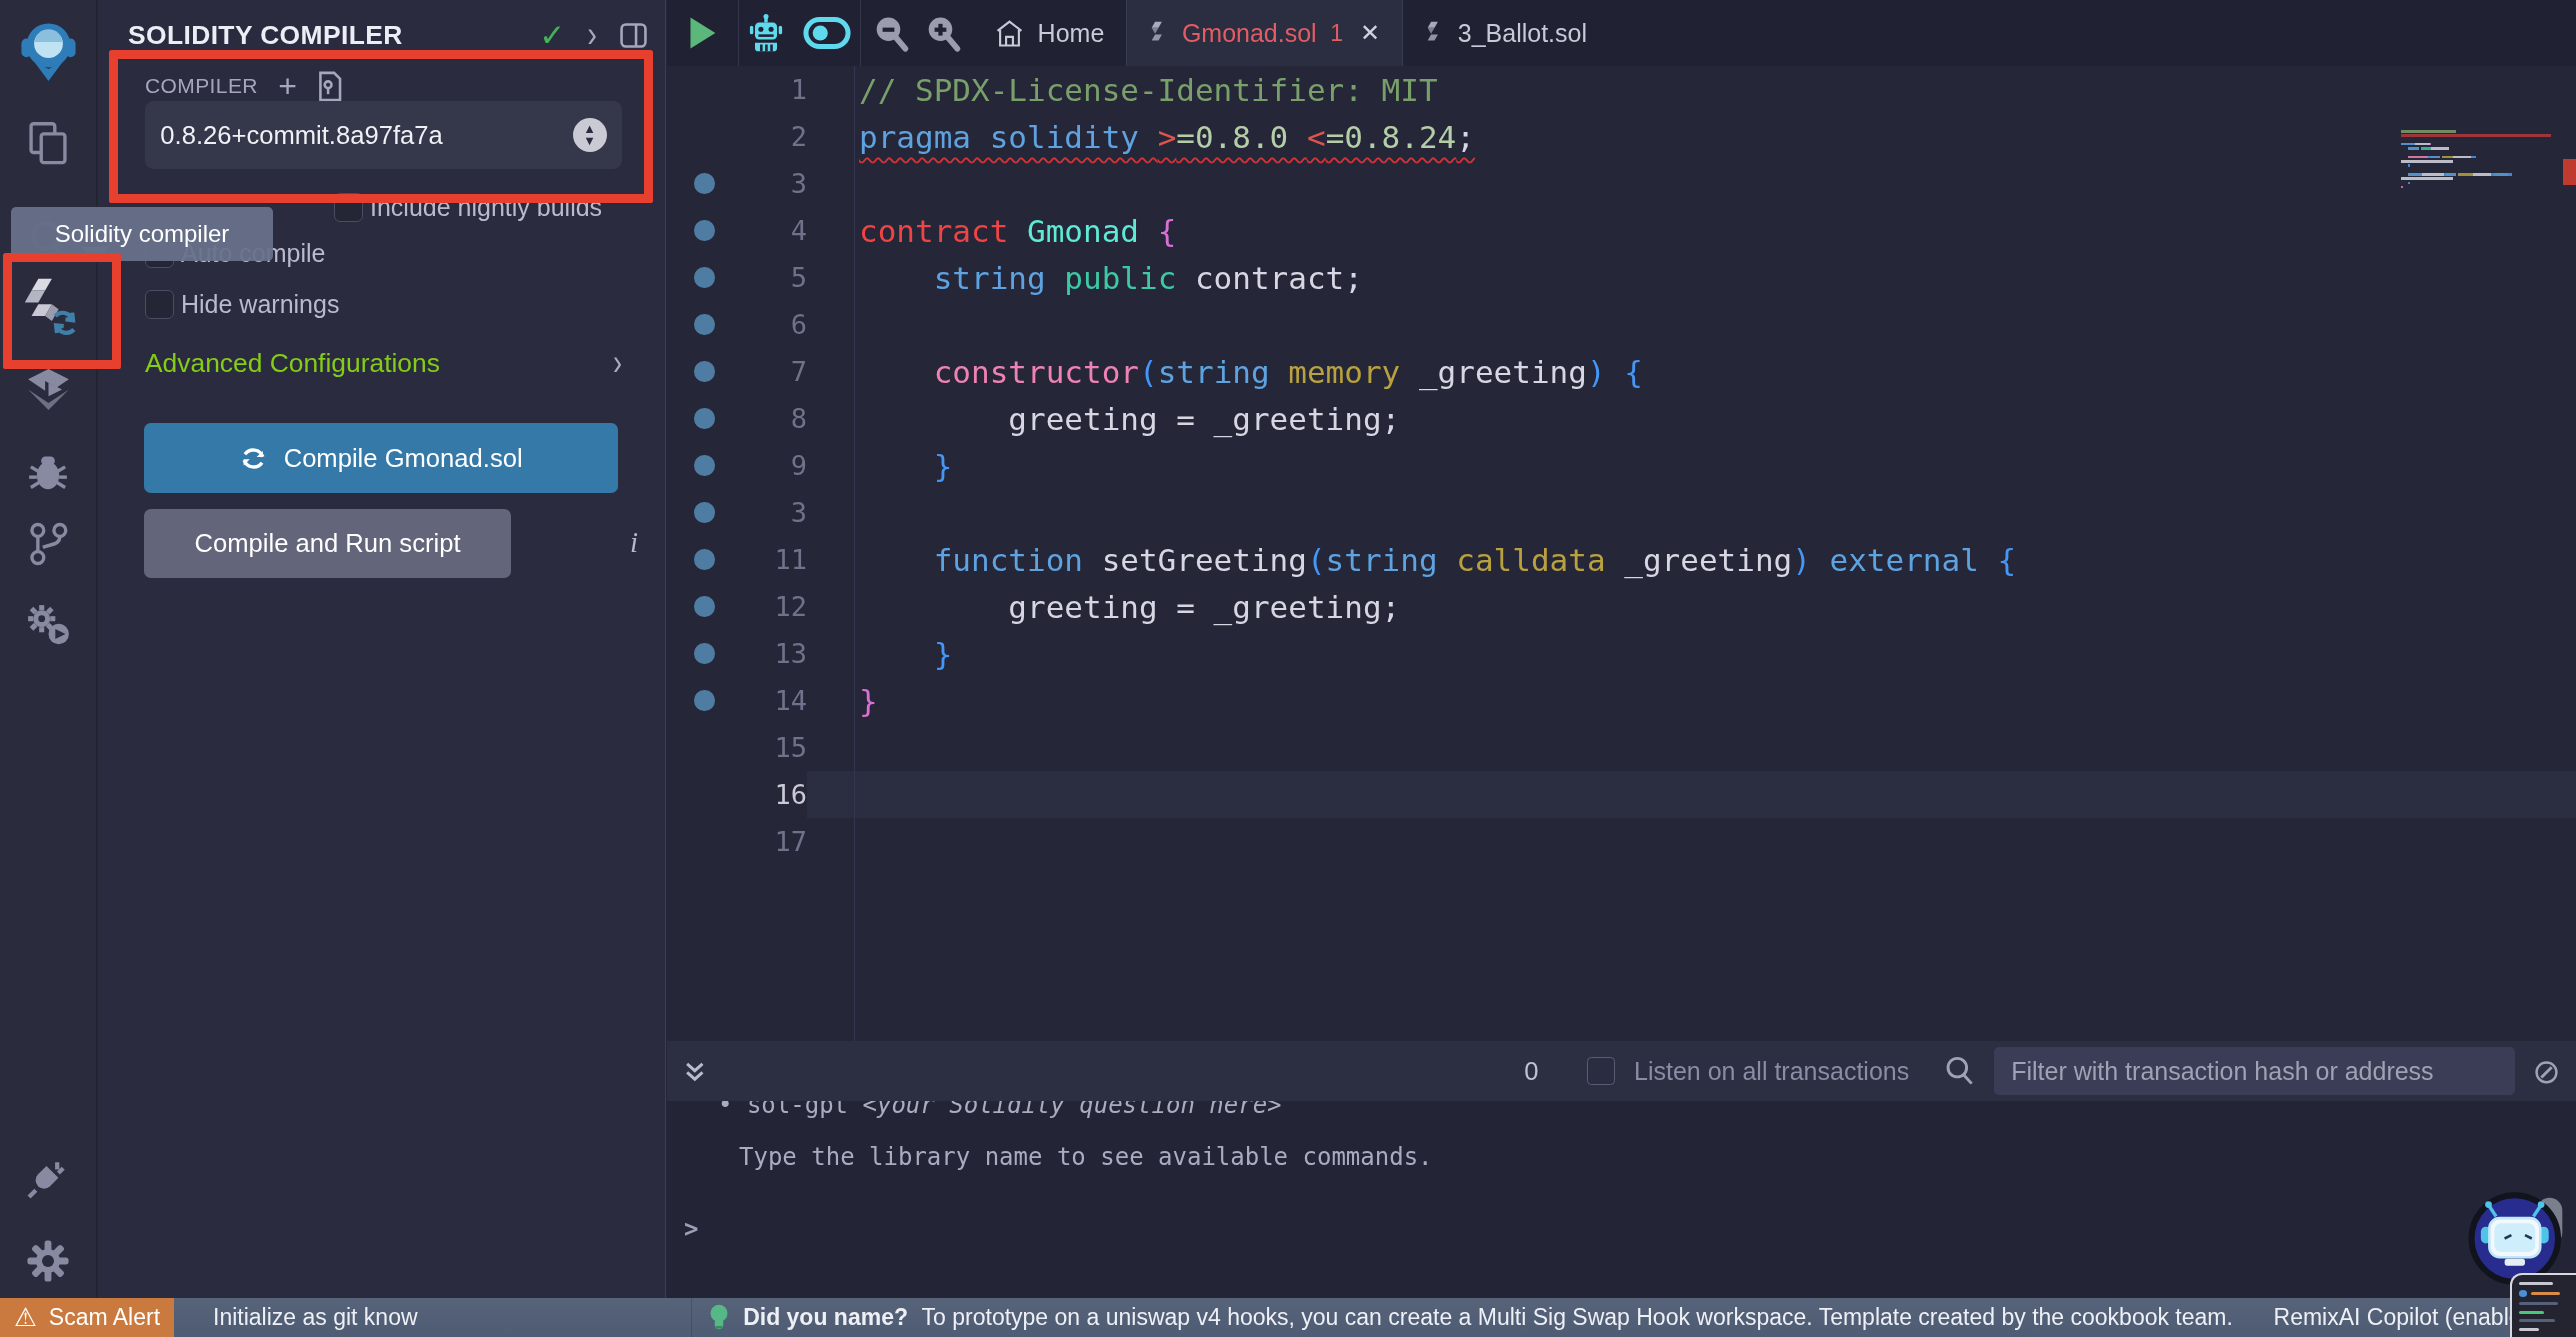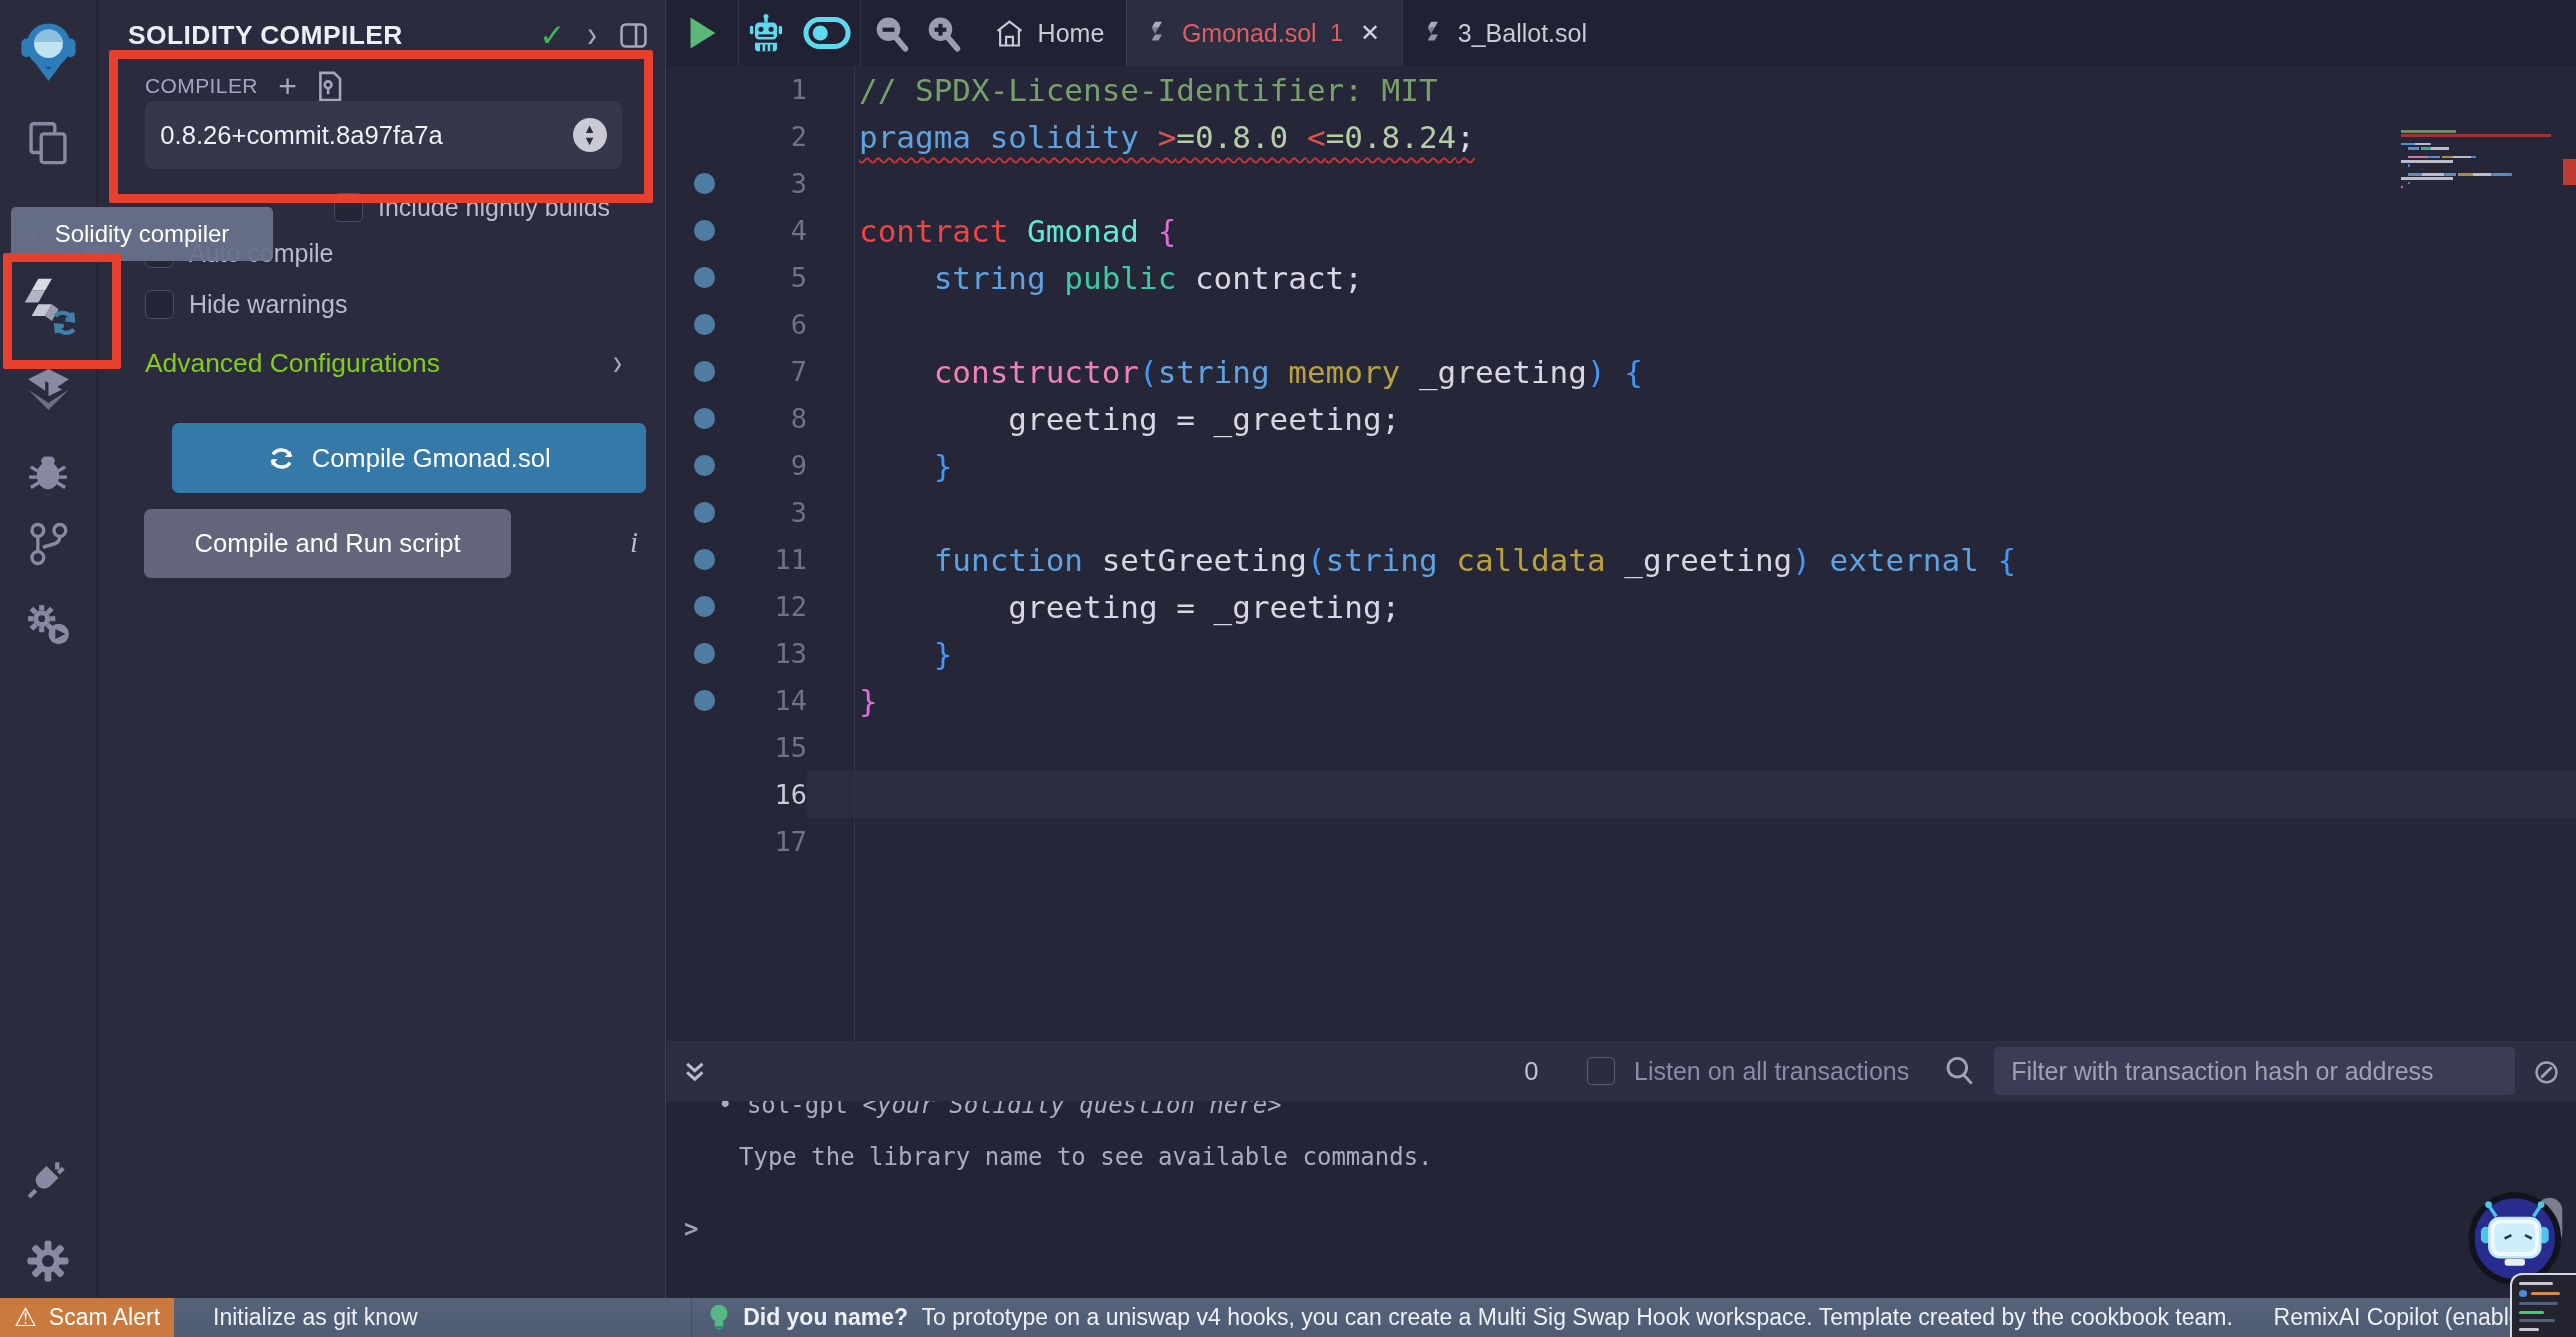--- a/index.html
+++ b/index.html
@@ -20,28 +20,28 @@
   .chev-ic{color:#a5a7bc;font-size:29px;transform:scaleY(1.25);}
   .section-label{position:absolute;left:47px;top:70px;display:flex;align-items:center;gap:20.4px;}
   .section-label .lab{font-size:21px;color:#a4a6bd;letter-spacing:0.4px;}
   .plus-ic{color:#a5a7bc;font-size:32px;line-height:1;}
   .select{position:absolute;left:47px;top:101px;width:477px;height:68px;background:#35374a;border-radius:8.5px;
           display:flex;align-items:center;padding:0 15.3px;box-sizing:border-box;}
   .select .val{font-size:25.6px;color:#f0f1f6;}
   .spinner{margin-left:auto;width:34px;height:34px;border-radius:50%;background:#c9cad4;display:flex;flex-direction:column;
            align-items:center;justify-content:center;line-height:0;}
   .spinner span{color:#2b2b3e;font-size:12.8px;line-height:12px;}
-  .cb-row{position:absolute;display:flex;align-items:center;gap:15px;}
+  .cb-row{position:absolute;display:flex;align-items:center;gap:7px;}
   .cb-box{width:29px;height:29px;border:1.7px solid #4a4d62;border-radius:6px;background:#242636;box-sizing:border-box;}
   .cb-lab{font-size:25px;color:#b9bbcd;}
   .adv-row{position:absolute;left:47px;top:348px;width:477px;display:flex;align-items:center;}
   .adv-lab{font-size:26.4px;color:#84cc16;}
   .adv-chev{margin-left:auto;color:#a9abc0;font-size:27px;transform:scaleY(1.35);}
   .btn-compile{position:absolute;left:46px;top:423px;width:474px;height:70px;background:#3579a8;border-radius:6.8px;
-               display:flex;align-items:center;justify-content:center;gap:15.3px;color:#fff;font-size:25.6px;margin-left:28px;}
+               display:flex;align-items:center;justify-content:center;gap:15.3px;color:#fff;font-size:25.6px;}
   .btn-run{position:absolute;left:46px;top:509px;width:367px;height:69px;background:#63657a;border-radius:6.8px;
            display:flex;align-items:center;justify-content:center;color:#fff;font-size:25.6px;}
   .info-ic{position:absolute;left:532px;top:526px;color:#b6b8c9;font-size:29px;font-family:"Liberation Serif",serif;font-style:italic;}
   .copy-ic{position:absolute;left:572px;top:528px;width:20.4px;height:25.6px;border:2.6px solid #b6b8c9;border-radius:3.4px;}
   .copy-ic:before{content:"";position:absolute;left:6px;top:-8.5px;width:20.4px;height:25.6px;border:2.6px solid #b6b8c9;border-radius:3.4px;background:#2b2b3f;}
 
   
   .red-rect{position:absolute;border:9.4px solid #e8402e;z-index:100;border-radius:2.6px;}
 
   

